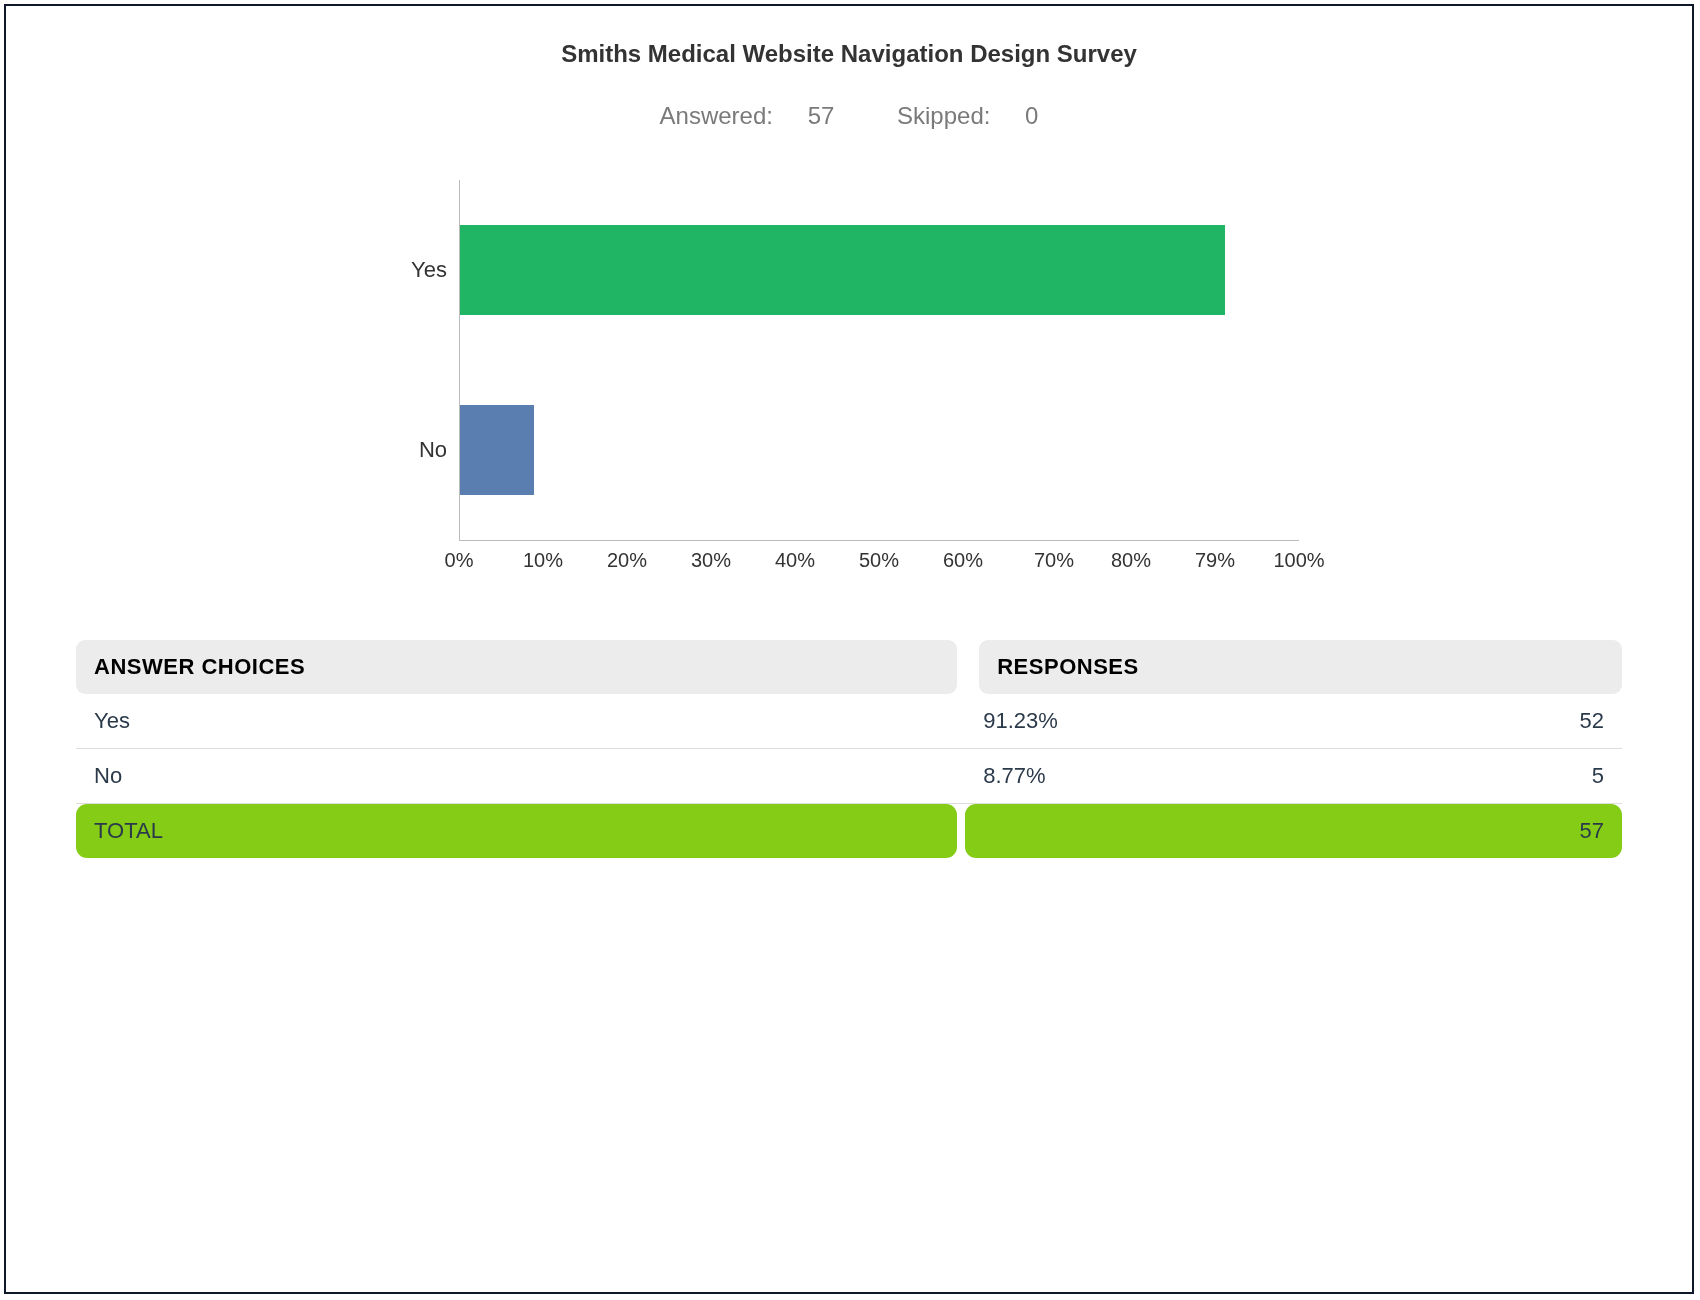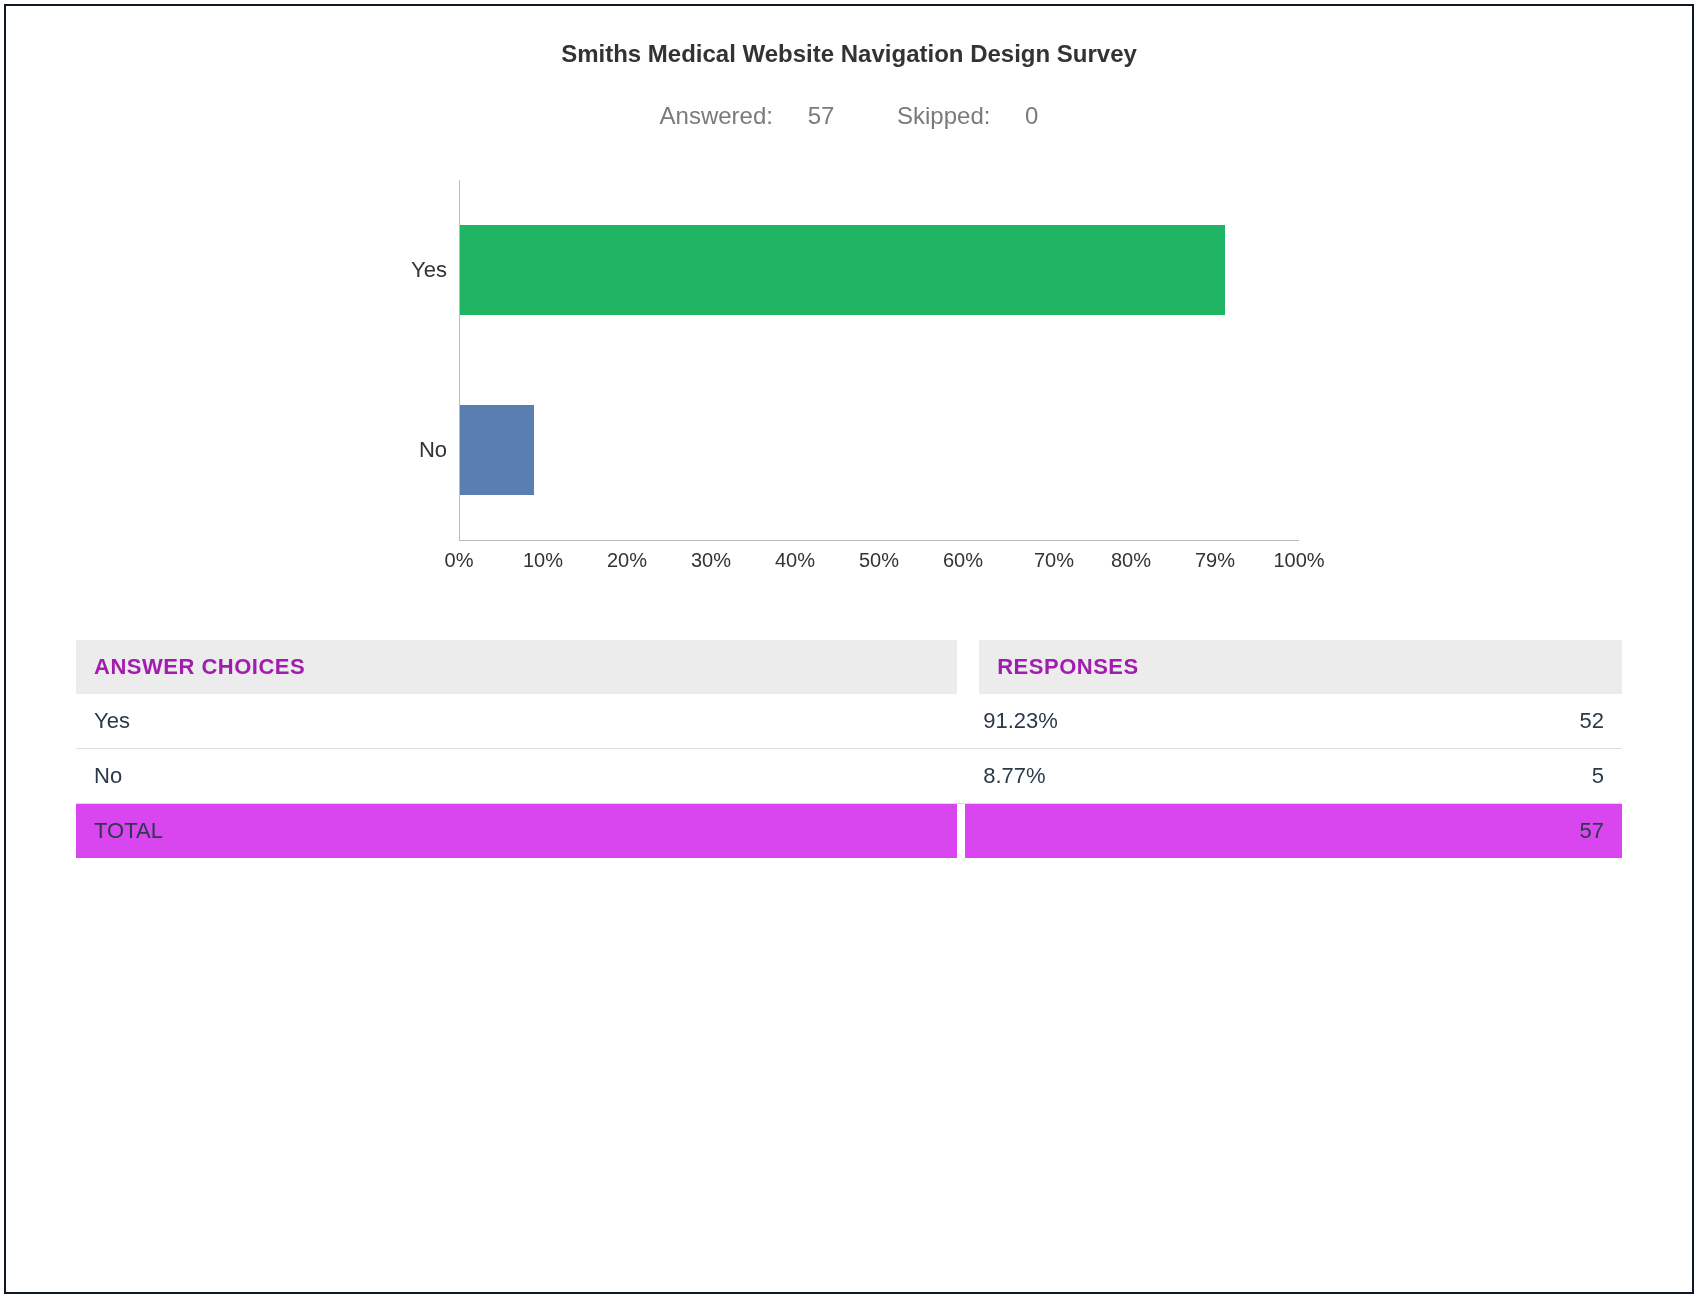--- a/index.html
+++ b/index.html
@@ -98,33 +98,34 @@
     margin-top: 60px;
     width: 100%;
   }
   .rt-row {
     display: flex;
     width: 100%;
   }
   .rt-header .cell {
     background: #ececec;
     font-weight: 600;
-    color: #a21caf;
+    color: #000000;
     font-size: 22px;
     letter-spacing: 0.5px;
+    border-radius: 9px;
   }
   .cell {
     padding: 14px 18px;
     font-size: 22px;
     color: #2b3a4a;
   }
   .cell-choice { flex: 0 0 57%; }
   .cell-resp   { flex: 1; display: flex; justify-content: space-between; }
   .rt-body .rt-row { border-bottom: 1px solid #ddd; }
-  .rt-total .cell { background: #d946ef; }
+  .rt-total .cell { background: #84cc16; border-radius: 11px; }
   .rt-header .cell-choice { margin-right: 8px; }
   .rt-header .cell-resp   { margin-left: 14px; }
   .rt-body .cell-choice { margin-right: 8px; }
   .rt-body .cell-resp   { margin-left: 0; }
   .rt-total .cell-choice { margin-right: 8px; }
   .rt-total .cell-resp   { margin-left: 0; }
 </style>
 </head>
 <body>
 

